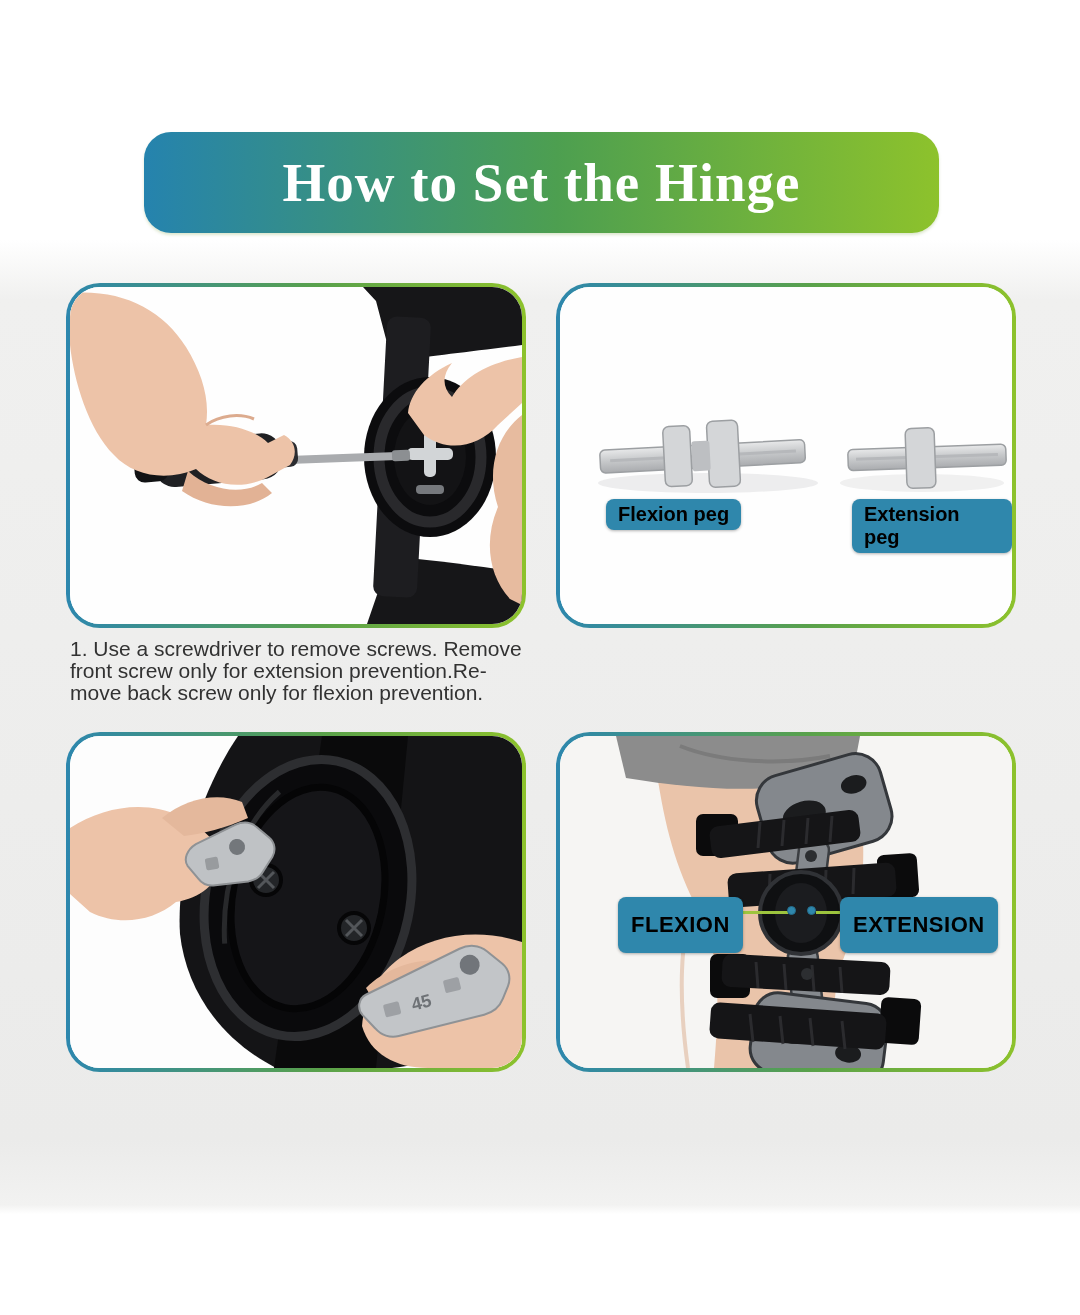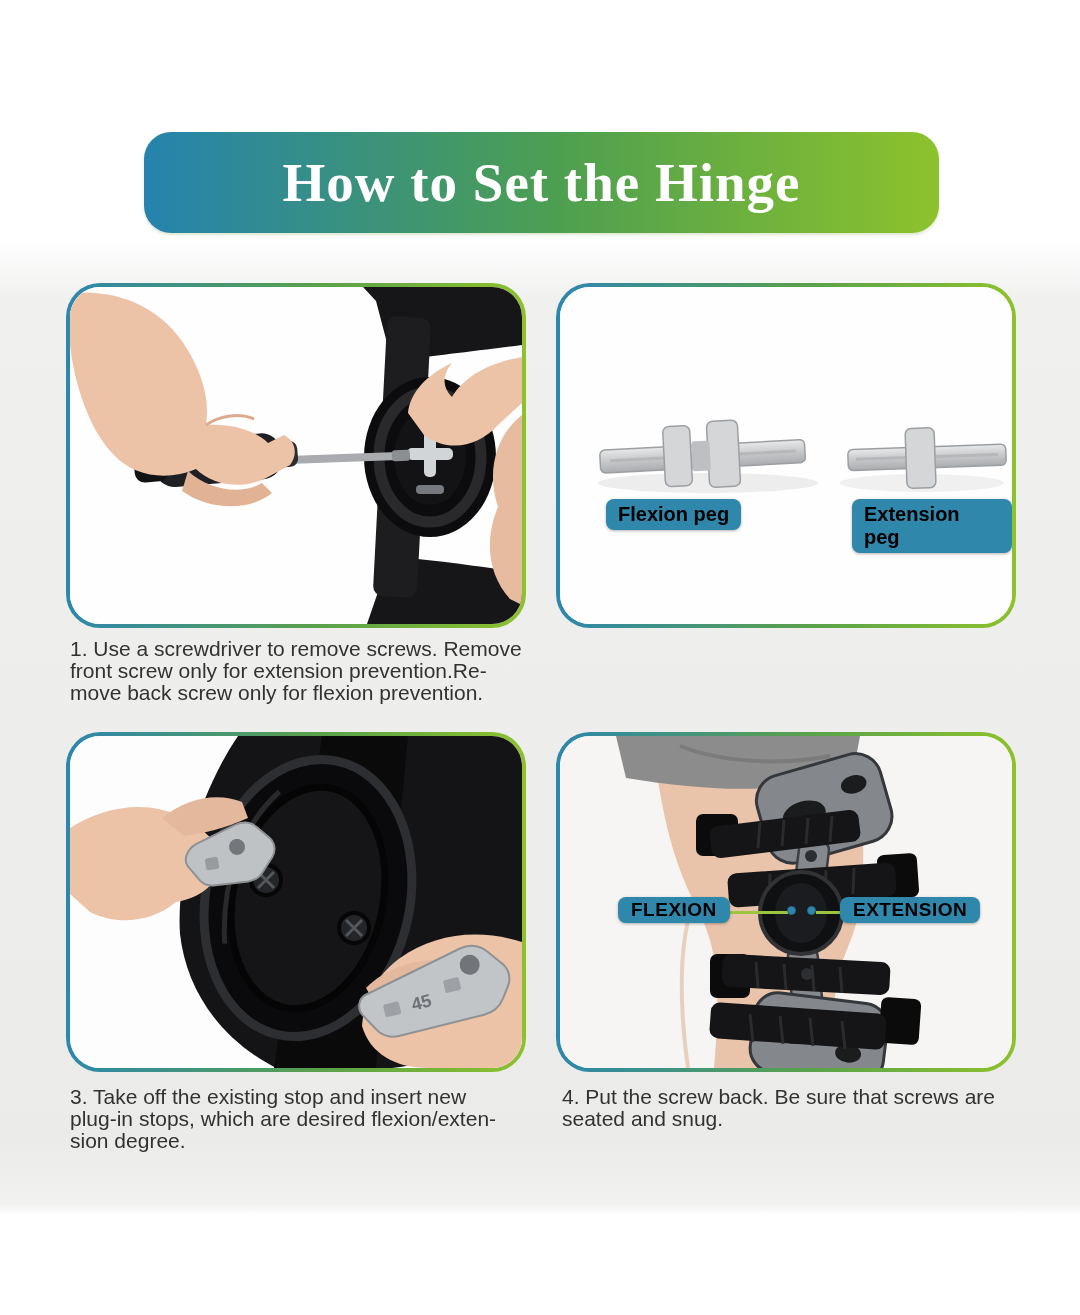--- a/index.html
+++ b/index.html
@@ -39,21 +39,21 @@
     color:#323232;font-size:21px;line-height:22px;
     white-space:pre-line;
   }
   .tag{
     position:absolute;
     background:#2f87ac;color:#000000;font-weight:bold;
     border-radius:8px;
     box-shadow:0 1px 3px rgba(0,0,0,0.3);
   }
   .tag-lg{font-size:20px;padding:4px 12px;}
-  .tag-sm{font-size:19px;letter-spacing:0.5px;padding:2px 13px;}
+  .tag-sm{font-size:22px;letter-spacing:0.5px;padding:15px 13px;}
   .connector{position:absolute;height:3px;background:#9dc43e;}
   .dot{position:absolute;width:9px;height:9px;border-radius:50%;background:#2f87ac;border:1px solid #246d8c;box-sizing:border-box;}
 </style>
 </head>
 <body>
 
 <div class="canvas">
 
   <div class="banner">
     <span class="banner-title">How to Set the Hinge</span>
@@ -221,19 +221,14 @@
       </svg>
       <div class="connector" style="left:166px;top:175px;width:62px;"></div>
       <div class="connector" style="left:256px;top:175px;width:34px;"></div>
       <div class="dot" style="left:227px;top:170px;"></div>
       <div class="dot" style="left:247px;top:170px;"></div>
       <div class="tag tag-sm" style="left:58px;top:161px;">FLEXION</div>
       <div class="tag tag-sm" style="left:280px;top:161px;">EXTENSION</div>
     </div>
   </div>
 
-  <div class="caption" style="left:70px;top:1086px;">3. Take off the existing stop and insert new
-plug-in stops, which are desired flexion/exten-
-sion degree.</div>
-  <div class="caption" style="left:562px;top:1086px;">4. Put the screw back. Be sure that screws are
-seated and snug.</div>
 
 </div>
 
 </body></html>

